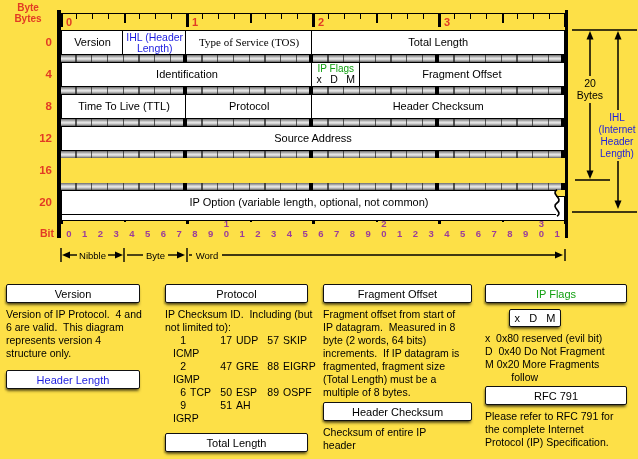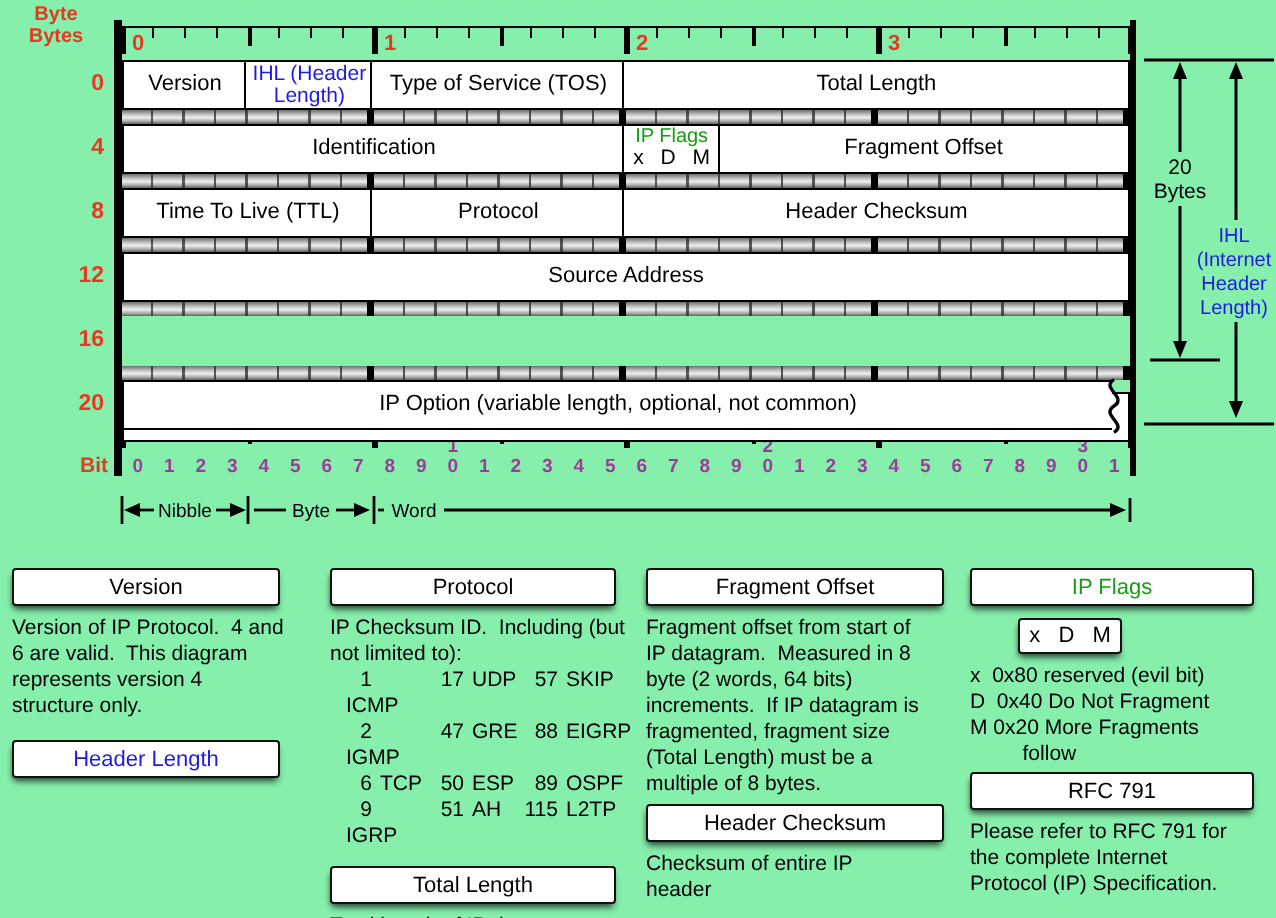--- a/index.html
+++ b/index.html
@@ -1,16 +1,16 @@
 <!DOCTYPE html>
 <html><head>
 <meta charset="utf-8">
 <style>
   html,body{margin:0;padding:0;background:#fff;}
-  .stage{position:relative;width:638px;height:459px;background:#86efac;overflow:hidden;
+  .stage{position:relative;width:638px;height:459px;background:#fde047;overflow:hidden;
          font-family:"Liberation Sans",sans-serif;color:#000;}
   .abs{position:absolute;}
 
   
   .corner{left:4px;top:3px;width:48px;text-align:center;color:#e23b24;font-weight:bold;
           font-size:10px;line-height:10.5px;}
   .byteoff{left:0;width:52px;text-align:right;color:#e23b24;font-weight:bold;font-size:11.5px;height:13px;}
   .bitlabel{left:28px;top:227px;width:26px;text-align:right;color:#e23b24;font-weight:bold;font-size:10.5px;}
 
   
@@ -206,21 +206,21 @@
     </div>
 
   <div id="rows">
       <div class="hrow" style="top: 30px;">
         <div class="cell" style="left: 0px; width: 63px;">
           <div>Version</div>
         </div>
         <div class="cell c-blue" style="left: 61.4px; width: 64.6px;">
           <div>IHL (Header Length)</div>
         </div>
-        <div class="cell" style="left: 124.4px; width: 127.6px;">
+        <div class="cell" style="left: 124.4px; width: 127.6px; font-family: Liberation Serif, serif;">
           <div>Type of Service (TOS)</div>
         </div>
         <div class="cell" style="left: 250.4px; width: 253.6px;">
           <div>Total Length</div>
         </div>
       </div>
       <div class="strip" style="top: 55px;"></div>
       <div class="hrow" style="top: 62px;">
         <div class="cell" style="left: 0px; width: 252px;">
           <div>Identification</div>
@@ -348,21 +348,20 @@
         <div><span class="pn">17</span><span class="pv">UDP</span></div>
         <div><span class="pn">57</span><span class="pv">SKIP</span></div>
         <div><span class="pn">2</span><span class="pv">IGMP</span></div>
         <div><span class="pn">47</span><span class="pv">GRE</span></div>
         <div><span class="pn">88</span><span class="pv">EIGRP</span></div>
         <div><span class="pn">6</span><span class="pv">TCP</span></div>
         <div><span class="pn">50</span><span class="pv">ESP</span></div>
         <div><span class="pn">89</span><span class="pv">OSPF</span></div>
         <div><span class="pn">9</span><span class="pv">IGRP</span></div>
         <div><span class="pn">51</span><span class="pv">AH</span></div>
-        <div><span class="pn">115</span><span class="pv">L2TP</span></div>
       </div>
     <div class="tbox" style="width:143px;margin-top:8px">
         <span>Total Length</span>
       </div>
     <div class="body">Total length of IP datagram,
 or IP fragment if fragmented.
 Measured in Bytes.</div>
   </div>
 
   <div class="col" style="left:323px;width:155px">

